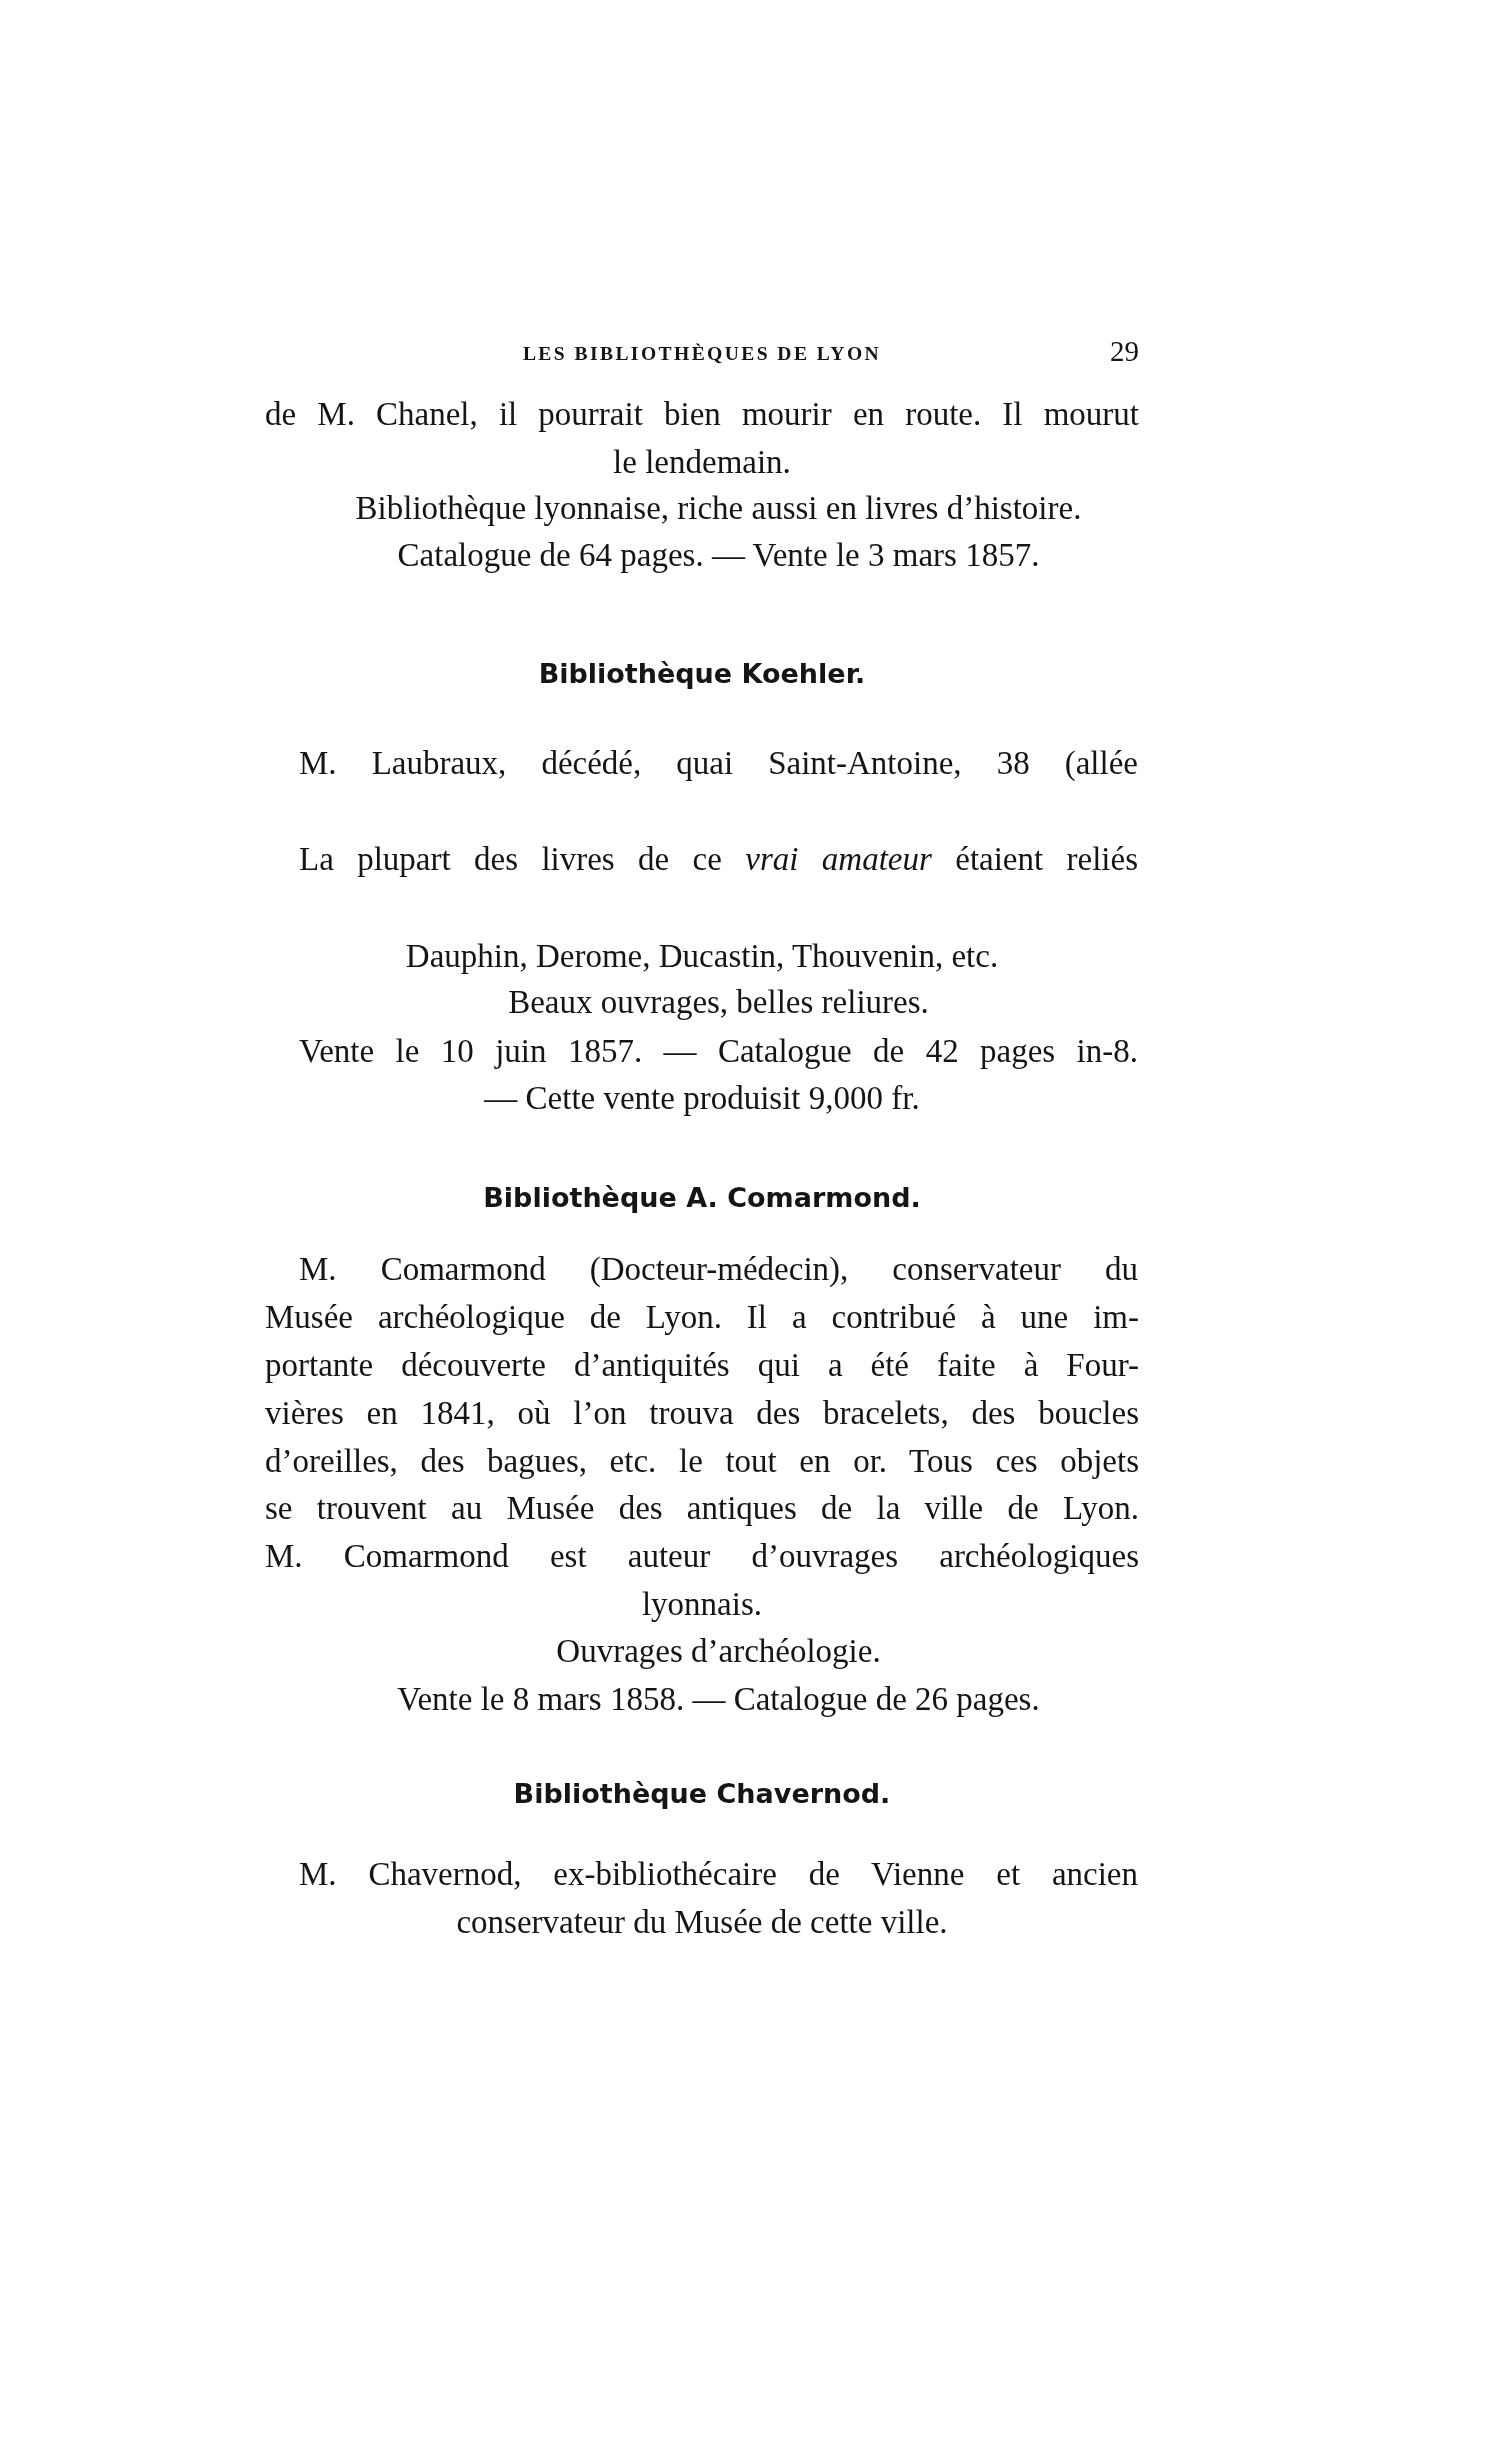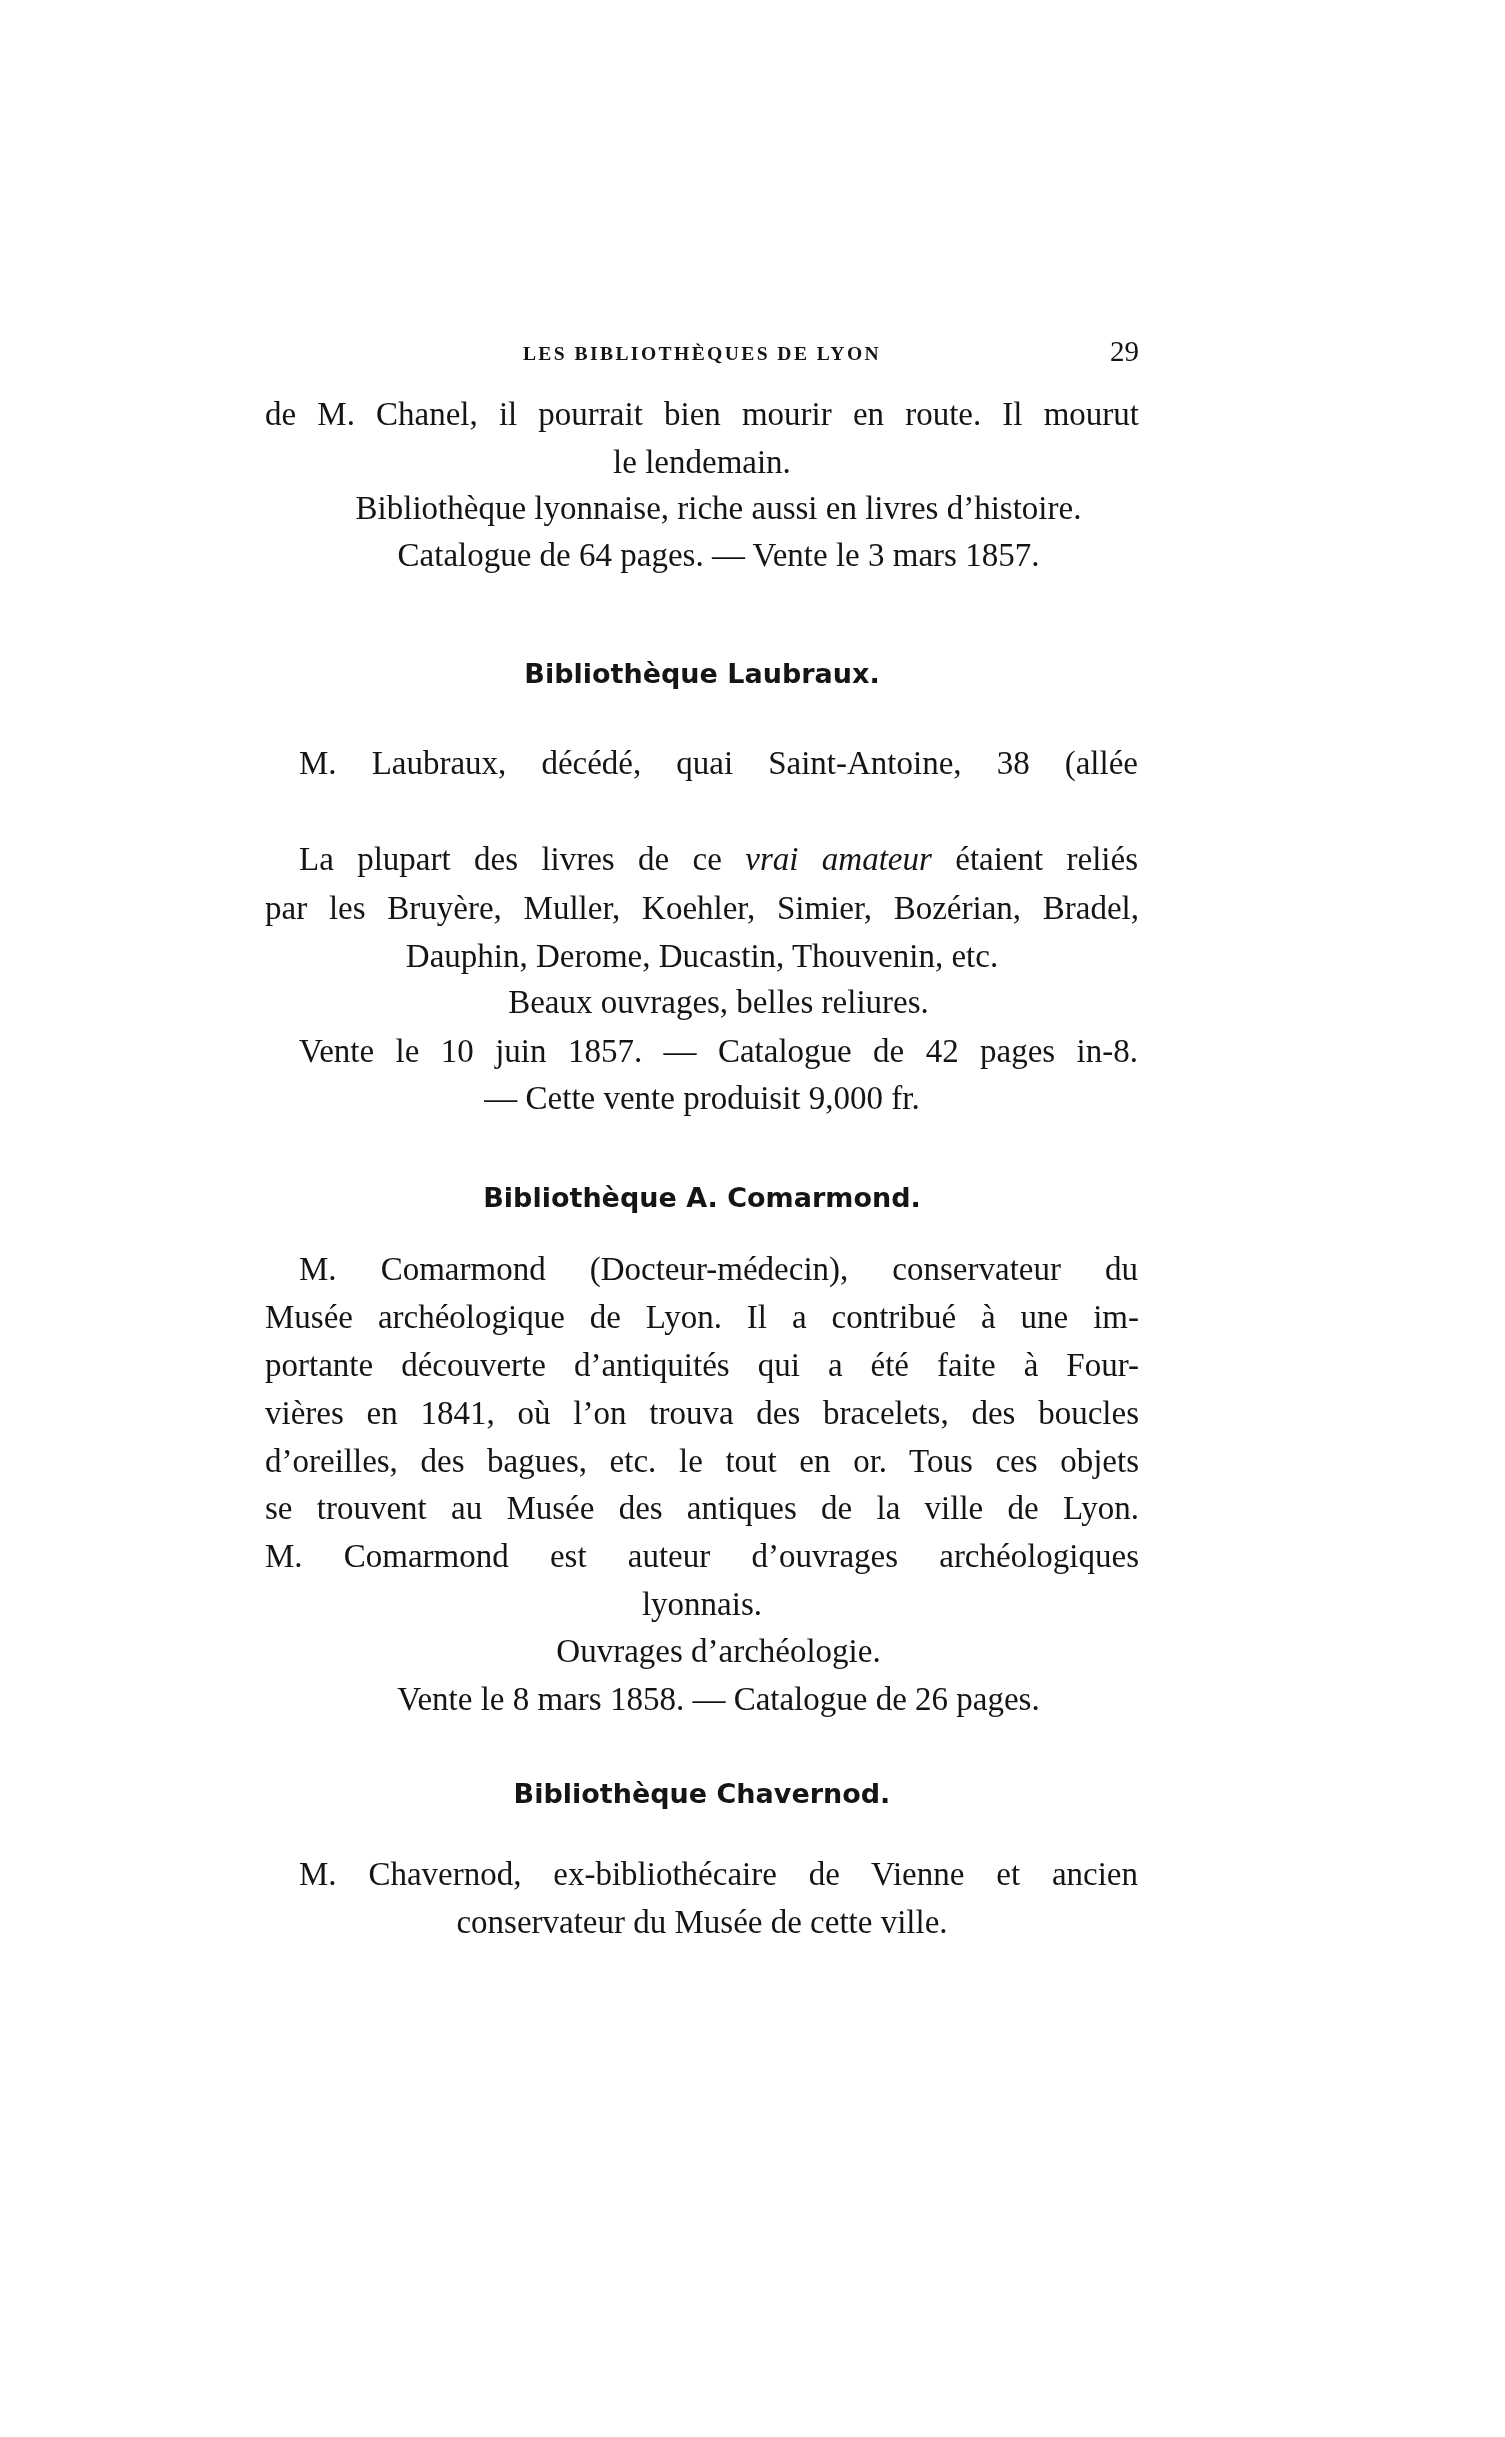--- a/index.html
+++ b/index.html
@@ -27,28 +27,27 @@
   <div class="runhead">
     <div class="title">LES BIBLIOTHÈQUES DE LYON</div>
     <div class="pno">29</div>
   </div>
 
   <div class="line j" style="top:394px">de M. Chanel, il pourrait bien mourir en route. Il mourut</div>
   <div class="line" style="top:442px">le lendemain.</div>
   <div class="line ind" style="top:488px">Bibliothèque lyonnaise, riche aussi en livres d’histoire.</div>
   <div class="line ind" style="top:535px">Catalogue de 64 pages. — Vente le 3 mars 1857.</div>
 
-  <div class="heading" style="top:653px">Bibliothèque Laubraux.</div>
+  <div class="heading" style="top:653px">Bibliothèque Koehler.</div>
   <div class="line ind j" style="top:743px">M. Laubraux, décédé, quai Saint-Antoine, 38 (allée</div>
   <div class="line ind j" style="top:839px">
     <span>La plupart des livres de ce</span>
     <i>vrai amateur</i>
     <span>étaient reliés</span>
   </div>
-  <div class="line j" style="top:888px">par les Bruyère, Muller, Koehler, Simier, Bozérian, Bradel,</div>
   <div class="line" style="top:936px">Dauphin, Derome, Ducastin, Thouvenin, etc.</div>
   <div class="line ind" style="top:982px">Beaux ouvrages, belles reliures.</div>
   <div class="line ind j" style="top:1031px">Vente le 10 juin 1857. — Catalogue de 42 pages in-8.</div>
   <div class="line" style="top:1078px">— Cette vente produisit 9,000 fr.</div>
 
   <div class="heading" style="top:1177px">Bibliothèque A. Comarmond.</div>
   <div class="line ind j" style="top:1249px">M. Comarmond (Docteur-médecin), conservateur du</div>
   <div class="line j" style="top:1297px">Musée archéologique de Lyon. Il a contribué à une im-</div>
   <div class="line j" style="top:1345px">portante découverte d’antiquités qui a été faite à Four-</div>
   <div class="line j" style="top:1393px">vières en 1841, où l’on trouva des bracelets, des boucles</div>

